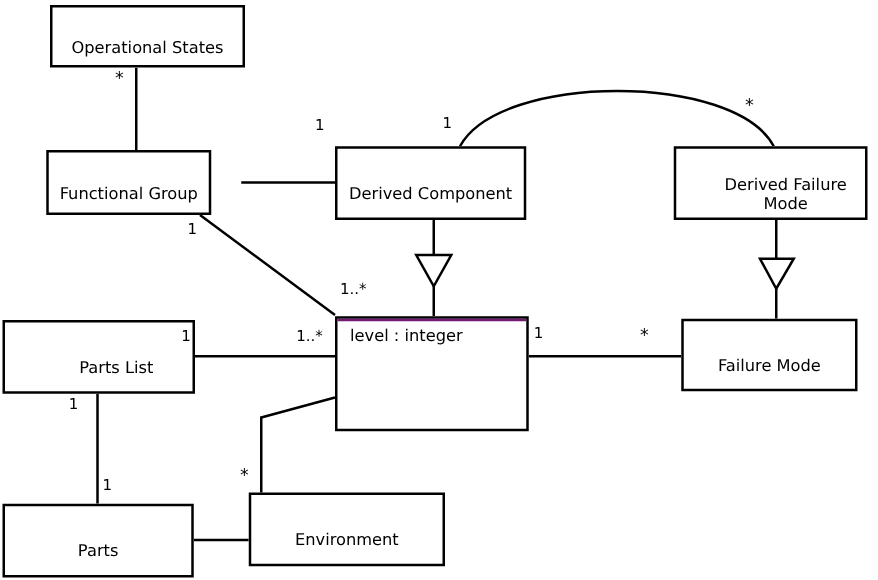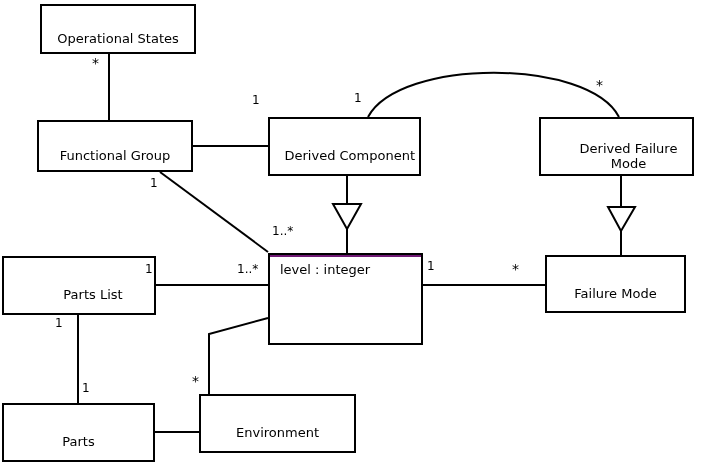--- a/index.html
+++ b/index.html
@@ -99,25 +99,25 @@
 
     <line x1="155" y1="432" x2="199" y2="432" stroke="#000000" stroke-width="2"></line>
 
     <path d="M 268 318 L 209 334 L 209 401" fill="none" stroke="#000000" stroke-width="2"></path>
   </svg>
 
   <div class="uml-class" style="left:40px; top:4px; width:156px; height:50px;">
     <div class="uml-name-compartment">Operational States</div>
   </div>
 
-  <div class="uml-class" style="left:37px; top:120px; width:156px; height:52px;">
+  <div class="uml-class" style="left:37px; top:120px; width:132px; height:52px;">
     <div class="uml-name-compartment">Functional Group</div>
   </div>
 
-  <div class="uml-class" style="left:268px; top:117px; width:153px; height:59px;align-items:flex-end;">
+  <div class="uml-class" style="left:268px; top:117px; width:153px; height:59px;">
     <div class="uml-name-compartment">Derived Component</div>
   </div>
 
   <div class="uml-class" style="left:539px; top:117px; width:155px; height:59px;padding-left:24px;">
     <div class="uml-name-compartment">Derived Failure Mode</div>
   </div>
 
   <div class="uml-class" style="left:2px; top:256px; width:154px; height:59px;padding-left:28px;">
     <div class="uml-name-compartment">Parts List</div>
   </div>

